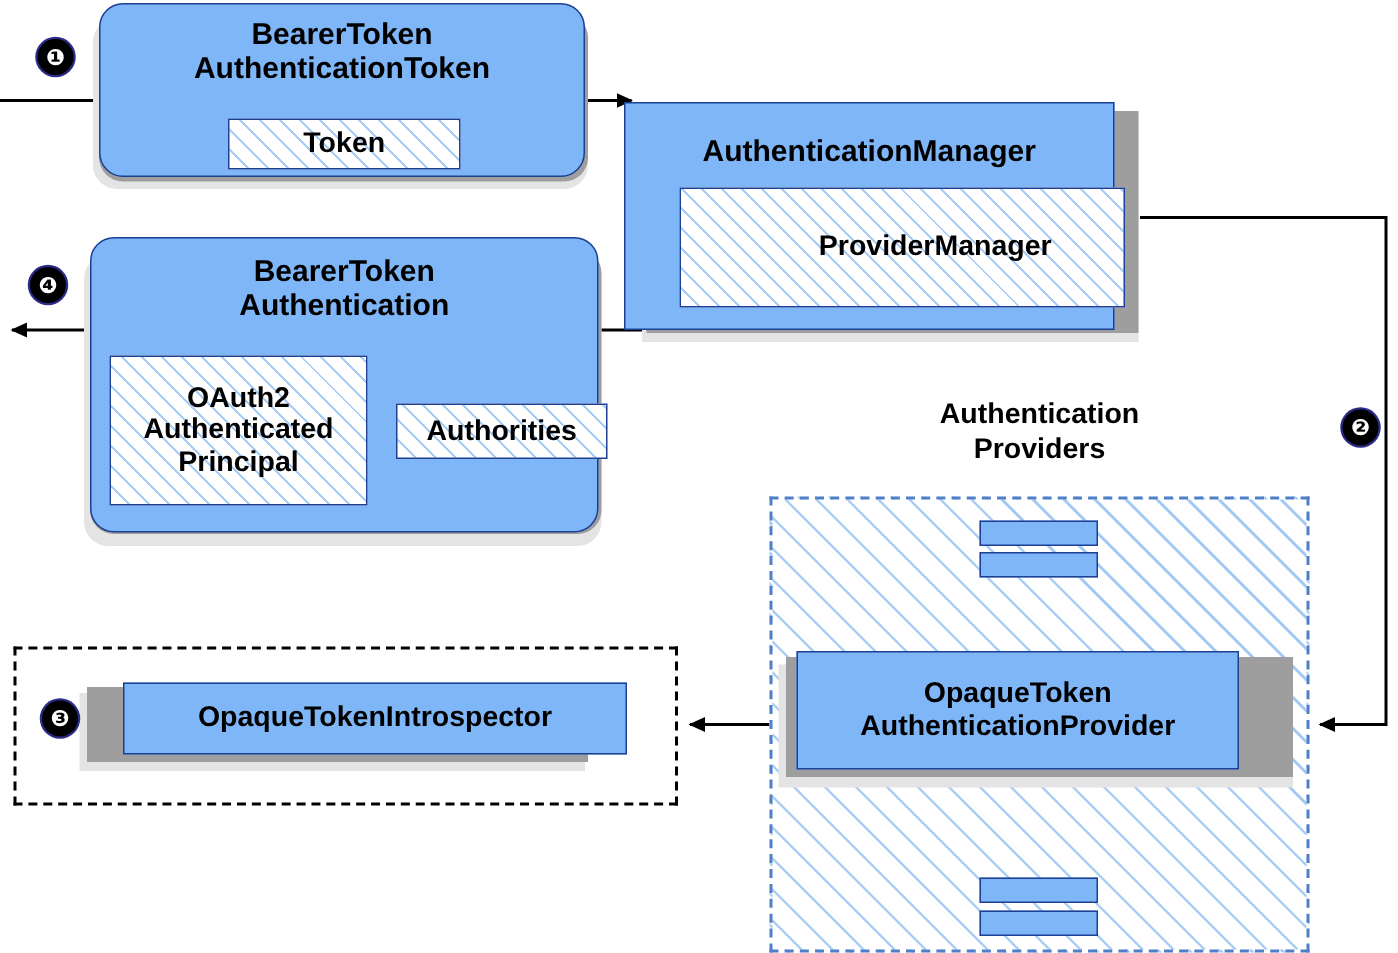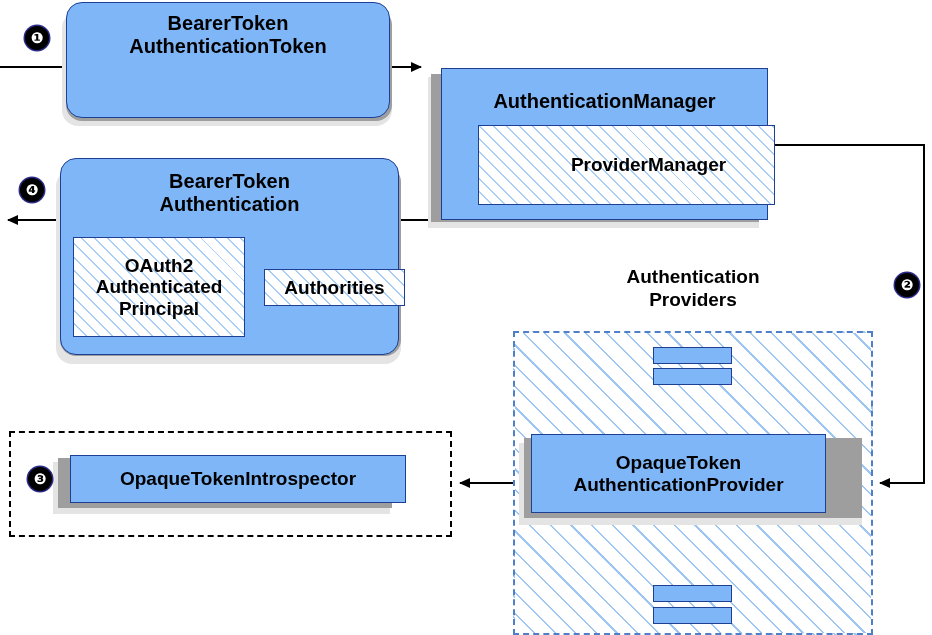--- a/index.html
+++ b/index.html
@@ -106,34 +106,35 @@
 
   <div class="abs shadow2" style="left:519px;top:443px;width:343px;height:82px;"></div>
   <div class="abs shadow" style="left:524px;top:438px;width:338px;height:80px;"></div>
   <div class="abs bluebox label t19" style="left:531px;top:434px;width:295px;height:79px;">OpaqueToken
 AuthenticationProvider</div>
 
   <div class="abs dotzone" style="left:9px;top:431px;width:443px;height:106px;"></div>
 
   <div class="abs shadow2" style="left:53px;top:462px;width:337px;height:52px;"></div>
   <div class="abs shadow" style="left:58px;top:458px;width:334px;height:50px;"></div>
-  <div class="abs bluebox label t19" style="left:70px;top:455px;width:336px;height:48px;">OpaqueTokenIntrospector</div>
+  <div class="abs bluebox label t19" style="left:82px;top:455px;width:336px;height:48px;">OpaqueTokenIntrospector</div>
 
   <div class="abs shadow2" style="left:428px;top:77px;width:331px;height:151px;"></div>
   <div class="abs shadow" style="left:431px;top:74px;width:328px;height:148px;"></div>
-  <div class="abs bluebox" style="left:441px;top:68px;width:327px;height:152px;">
+  <div class="abs bluebox" style="left:416px;top:68px;width:327px;height:152px;">
     <div class="label t20" style="position:absolute;left:0;top:18px;width:100%;height:28px;">AuthenticationManager</div>
     <div class="hatch label t19" style="position:absolute;left:36px;top:56px;width:251px;height:78px;padding-left:44px;">ProviderManager</div>
   </div>
 
   <div class="abs shadow2" style="left:62px;top:12px;width:330px;height:114px;border-radius:16px;"></div>
   <div class="abs shadow" style="left:66px;top:9px;width:326px;height:112px;border-radius:16px;"></div>
   <div class="abs bluebox round" style="left:66px;top:2px;width:324px;height:116px;">
     <div class="label t20" style="position:absolute;left:0;top:6px;width:100%;height:52px;">BearerToken
 AuthenticationToken</div>
+    <div class="hatch label t19" style="position:absolute;left:85px;top:76px;width:153px;height:32px;">Token</div>
   </div>
 
   <div class="abs shadow2" style="left:56px;top:170px;width:345px;height:194px;border-radius:16px;"></div>
   <div class="abs shadow" style="left:60px;top:166px;width:341px;height:190px;border-radius:16px;"></div>
   <div class="abs bluebox round" style="left:60px;top:158px;width:339px;height:197px;">
     <div class="label t20" style="position:absolute;left:0;top:8px;width:100%;height:52px;">BearerToken
 Authentication</div>
     <div class="hatch label t19" style="position:absolute;left:12px;top:78px;width:170px;height:98px;text-align:center;">OAuth2
 Authenticated
 Principal</div>

